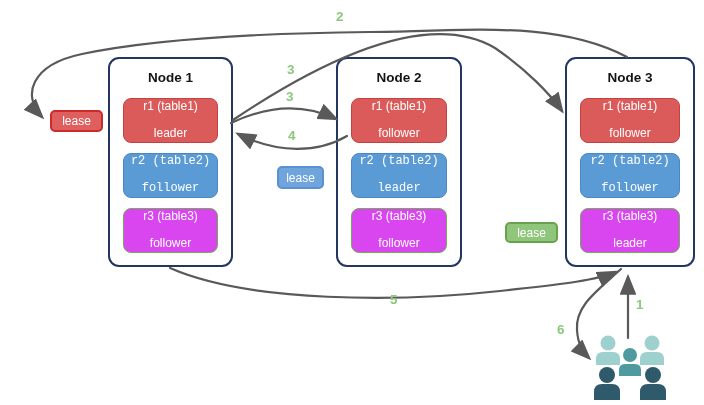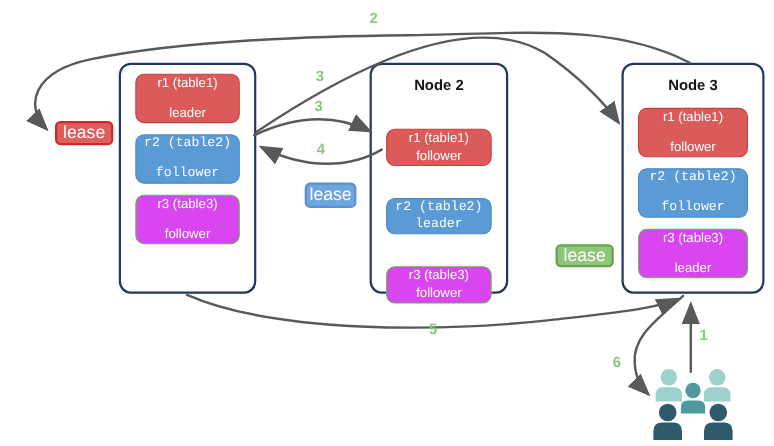--- a/index.html
+++ b/index.html
@@ -7,35 +7,35 @@
     position:relative;width:704px;height:405px;background:#ffffff;
     font-family:"Liberation Sans","DejaVu Sans",sans-serif;overflow:hidden;
   }
   
   .node{
     position:absolute;top:57px;height:210px;box-sizing:border-box;
     background:#ffffff;border:2px solid #22365f;border-radius:11px;
     display:flex;flex-direction:column;padding:8px 13px 12px;z-index:1;
   }
   .node1{left:108px;width:125px;}
-  .node2{left:336px;width:126px;gap:19px;}
+  .node2{left:336px;width:126px;}
   .node3{left:565px;width:130px;}
   .node-title{text-align:center;font-weight:bold;font-size:13.5px;color:#141414;margin:3px 0 13px;}
   .replica{
     height:45px;border-radius:8px;box-sizing:border-box;
     display:flex;flex-direction:column;justify-content:space-between;align-items:center;
     color:#ffffff;font-size:12px;line-height:1.32;margin-bottom:10px;text-align:center;
   }
   .replica:last-child{margin-bottom:0;}
   .replica.red  {background:#db5b5b;border:1.5px solid #c64040;}
   .replica.blue {background:#5b9bd5;border:1.5px solid #4a88c4;font-family:Liberation Mono, monospace;}
   .replica.green{background:#d946ef;border:1.5px solid #6fae56;}
   
   .lease{
-    position:absolute;z-index:3;color:#ffffff;font-size:16px;box-sizing:border-box;
+    position:absolute;z-index:3;color:#ffffff;font-size:12px;box-sizing:border-box;
     display:flex;align-items:center;justify-content:center;border-radius:5px;
   }
   .lease.red  {left:50px; top:110px;width:53px;height:22px;background:#df5f5f;border:2px solid #cc2b2b;}
   .lease.blue {left:277px;top:166px;width:47px;height:23px;background:#6fa4dc;border:2px solid #5b91cf;}
   .lease.green{left:505px;top:222px;width:53px;height:21px;background:#8fc67b;border:2px solid #68a24e;}
   
   .step{position:absolute;z-index:3;color:#8cc87c;font-weight:bold;font-size:13.5px;}
   .step-2 {left:336px;top:9px;}
   .step-3a{left:287px;top:62px;}
   .step-3b{left:286px;top:89px;}
@@ -46,20 +46,21 @@
   
   .arrows{position:absolute;left:0;top:0;z-index:2;pointer-events:none;}
   .users{position:absolute;left:592px;top:331px;width:76px;height:70px;z-index:2;}
 </style>
 </head>
 <body>
 
 <div class="canvas">
 
   <div class="node node1">
+    <div class="node-title">Node 1</div>
     <div class="replica red">
       <span>r1 (table1)</span>
       <span>leader</span>
     </div>
     <div class="replica blue">
       <span>r2 (table2)</span>
       <span>follower</span>
     </div>
     <div class="replica green">
       <span>r3 (table3)</span>

